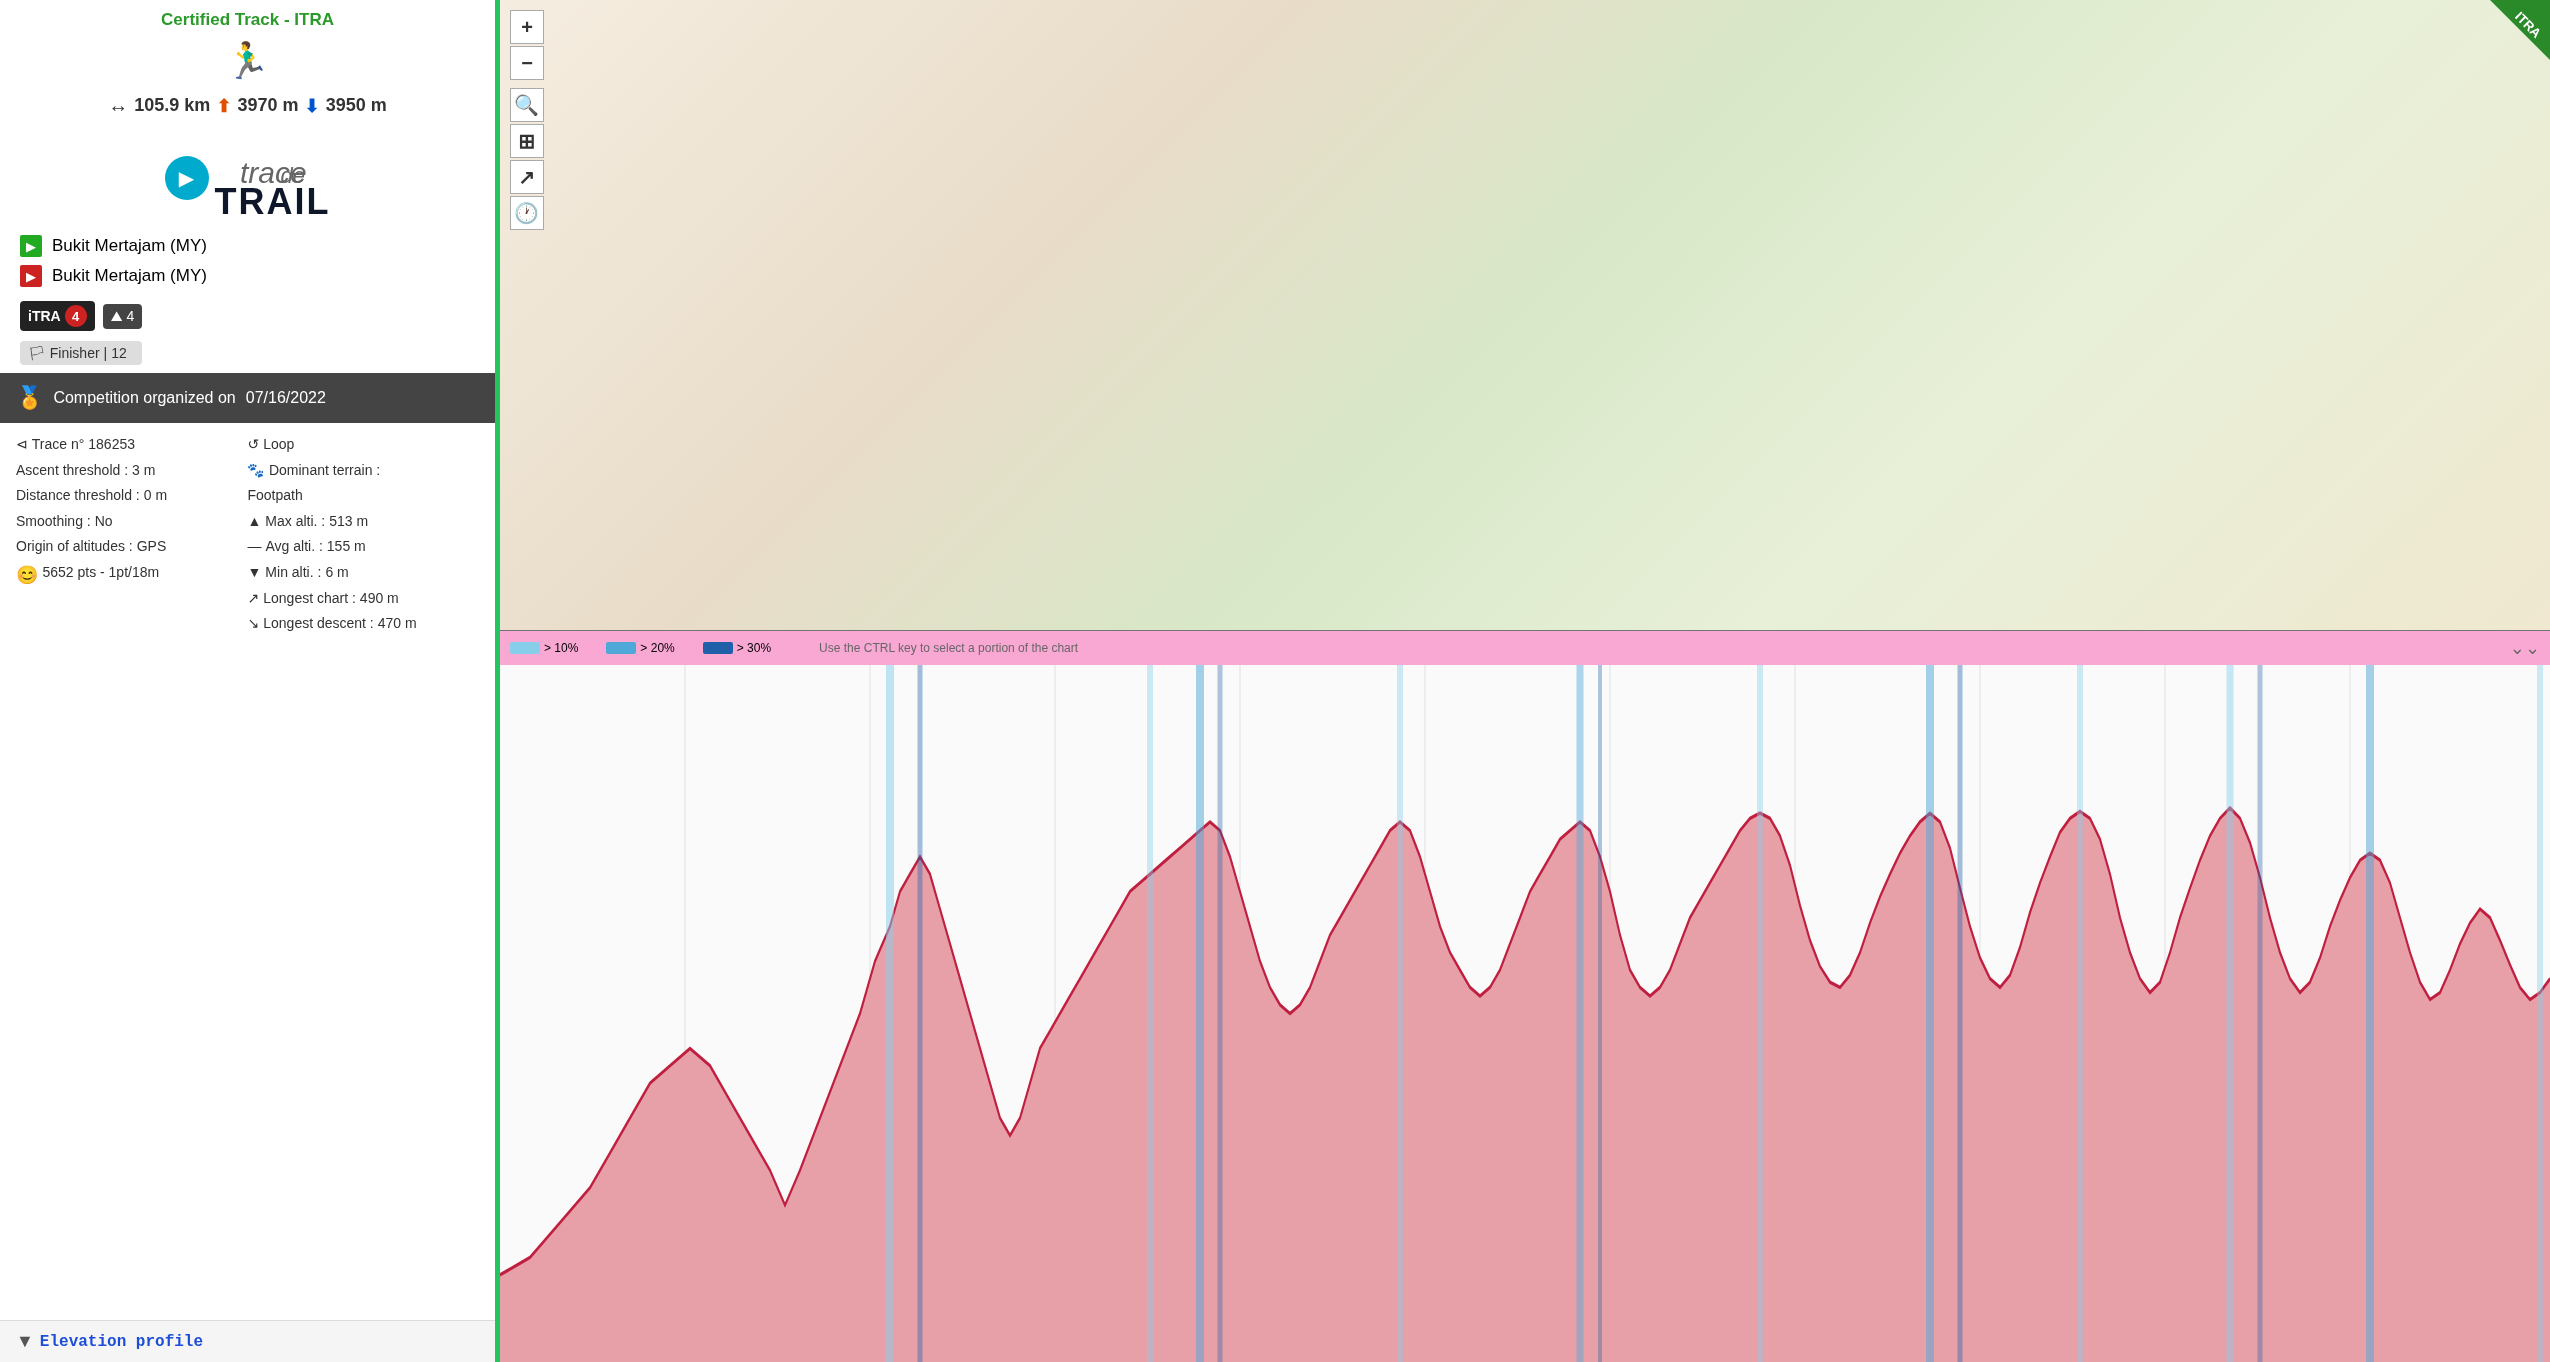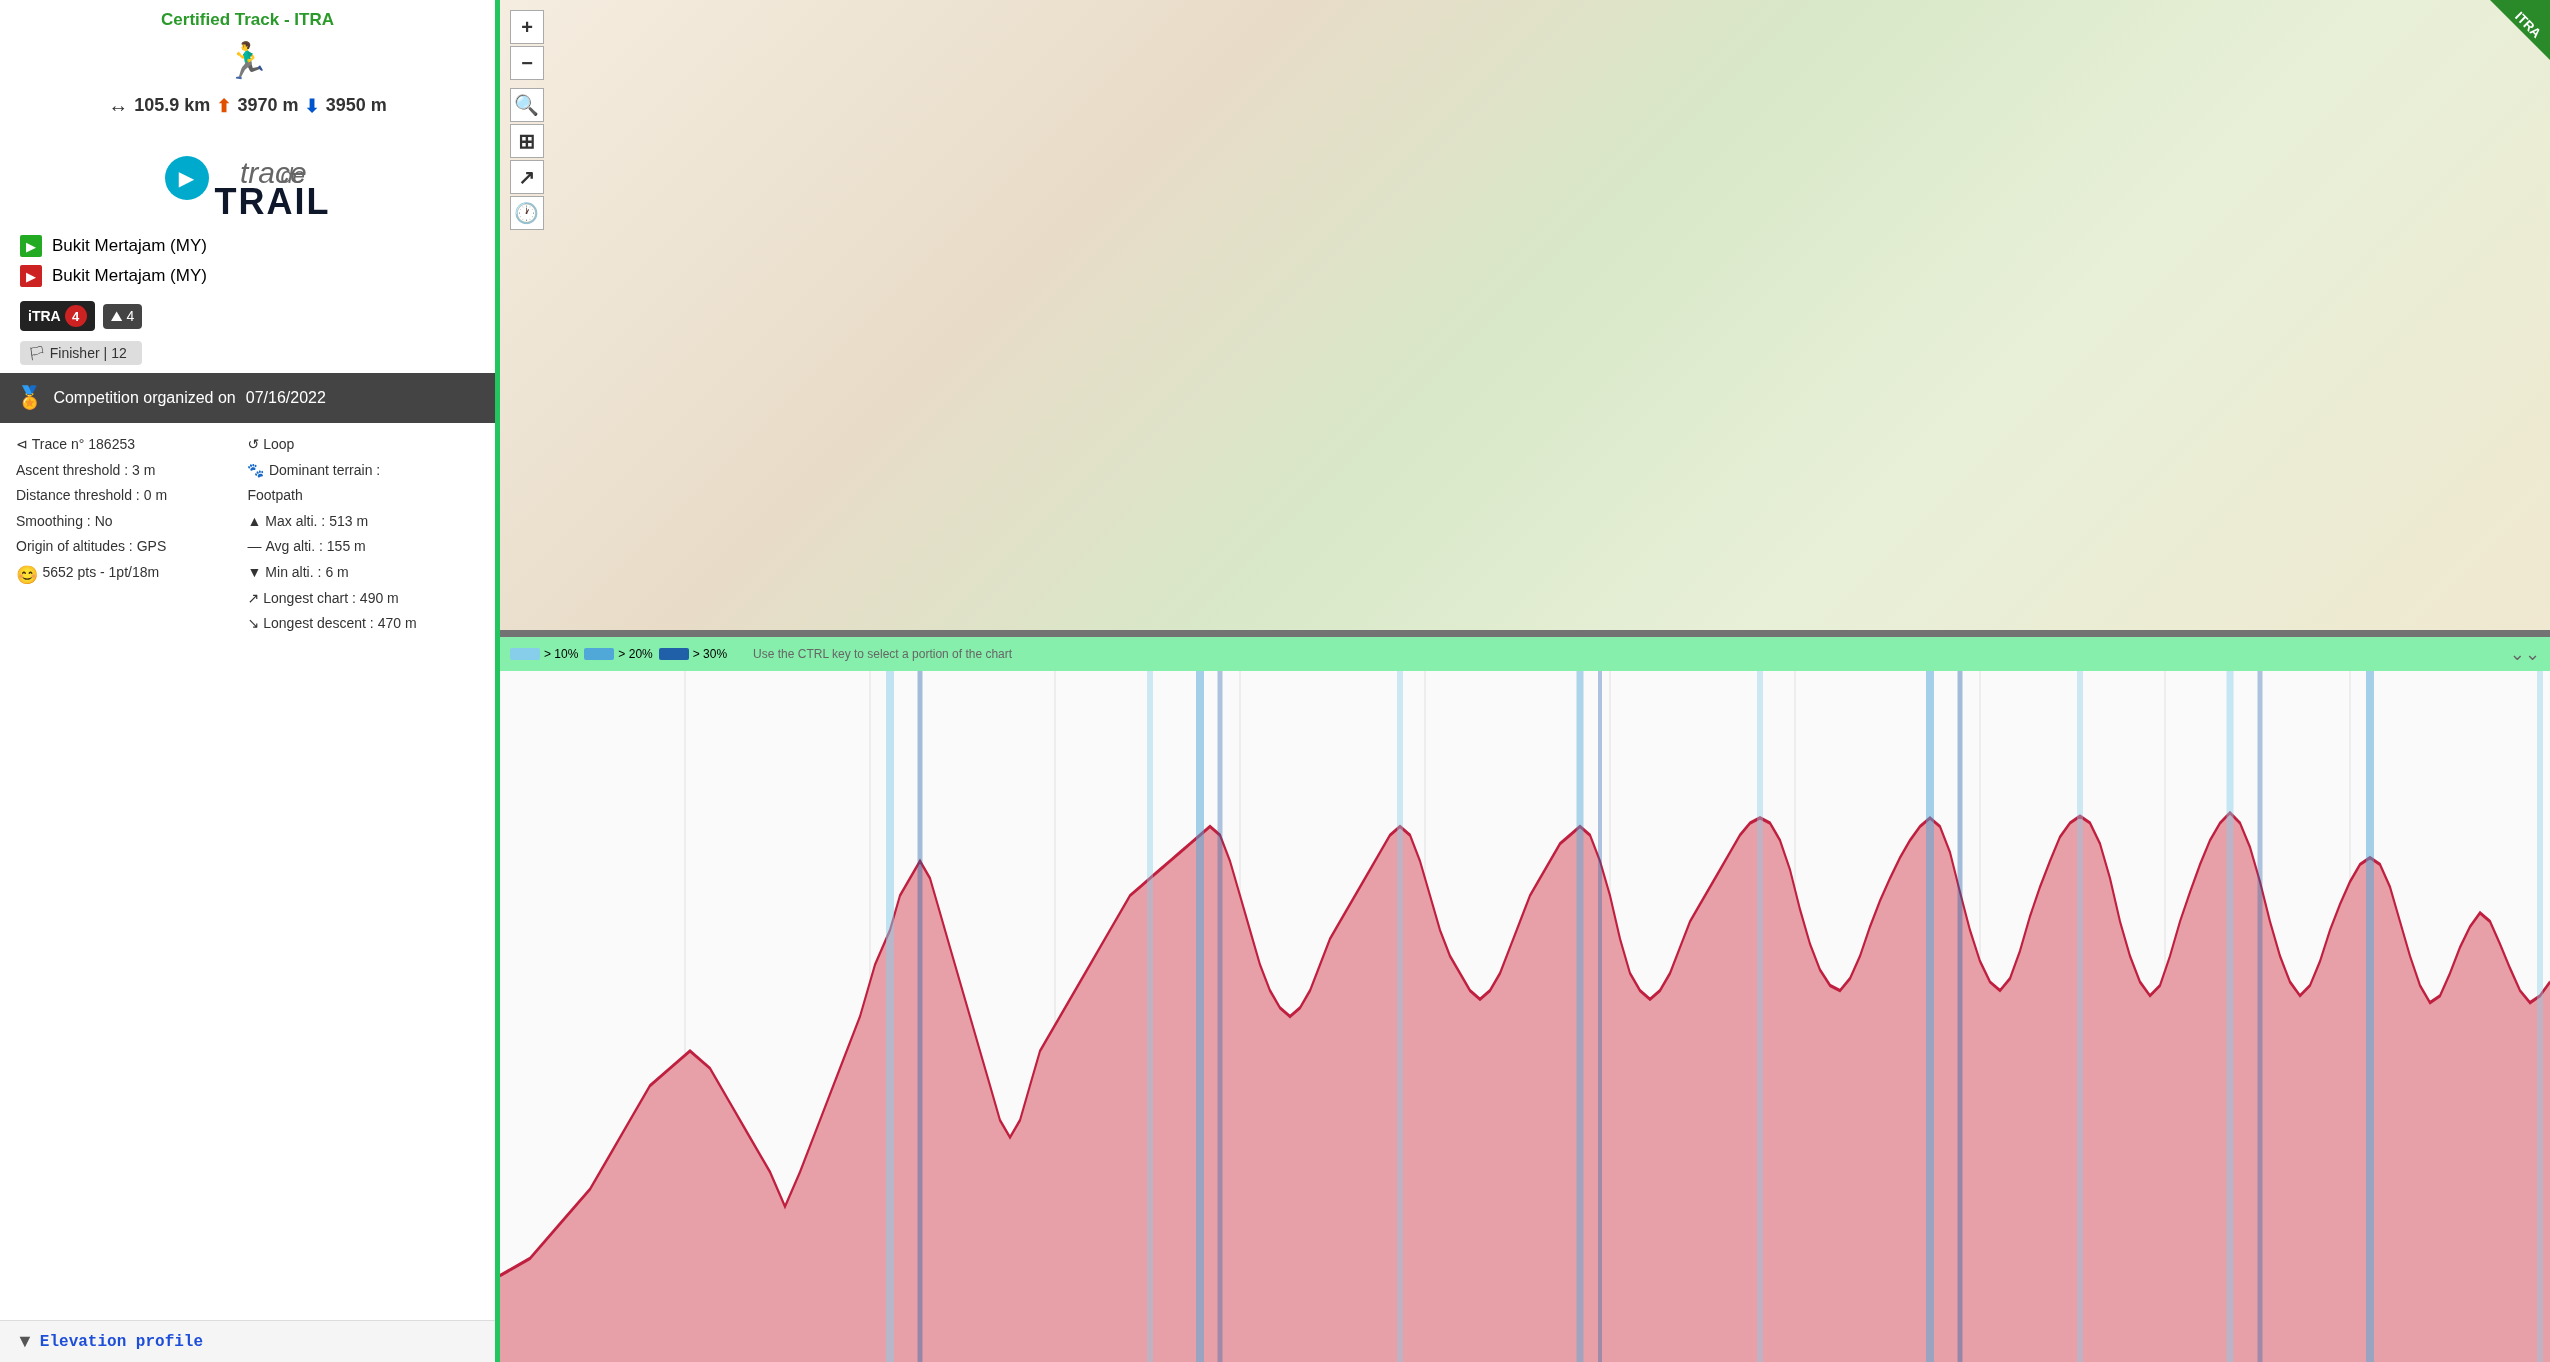--- a/index.html
+++ b/index.html
@@ -327,27 +327,27 @@
     #itra-corner {
       position: absolute;
       top: 0;
       right: 0;
       width: 120px;
       height: 120px;
       overflow: hidden;
     }
 
     #elevation-legend {
-      background: #86efac;
+      background: #f9a8d4;
       padding: 6px 10px;
       display: flex;
       align-items: center;
-      gap: 6px;
+      gap: 28px;
       font-size: 12px;
-      border-top: 7px solid #737373;
+      border-top: 1px solid #737373;
     }
 
     .legend-item {
       display: flex;
       align-items: center;
       gap: 4px;
     }
 
     .legend-color {
       width: 30px;

